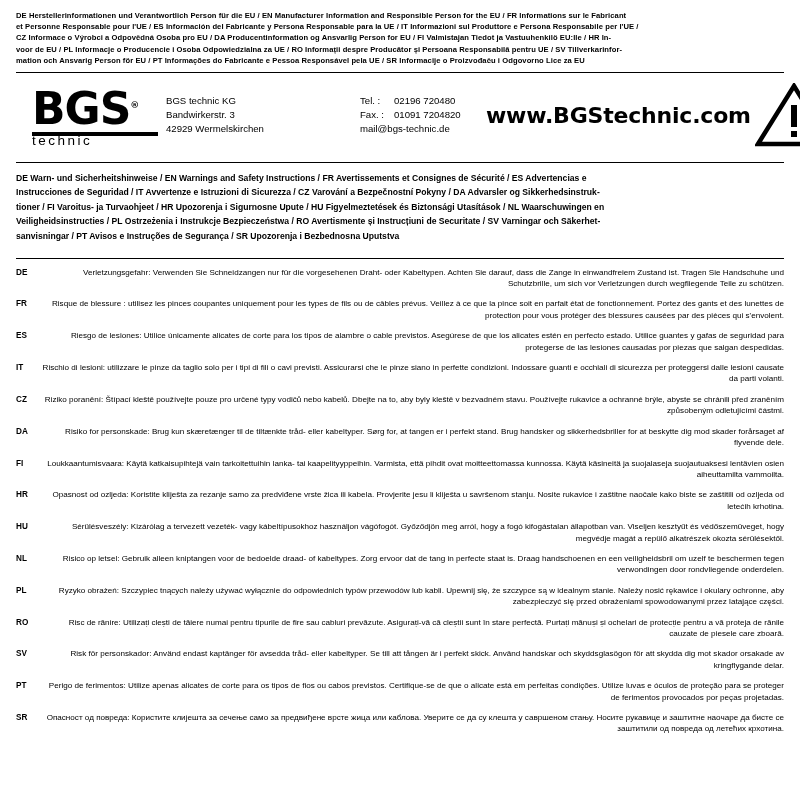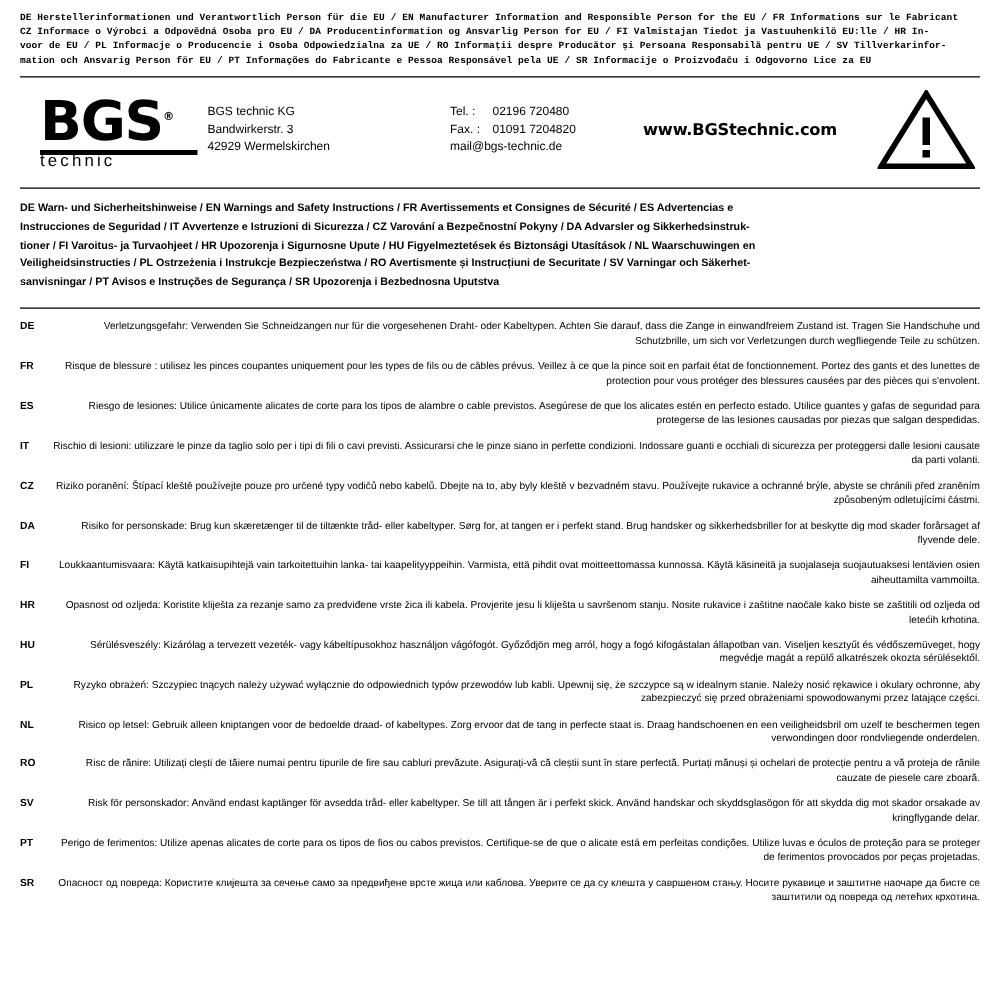--- a/index.html
+++ b/index.html
@@ -23,21 +23,21 @@
   }
 
   
   .mfg-block {
     font-size: 7.6px;
     line-height: 11.2px;
     font-weight: bold;
     letter-spacing: 0.01em;
     text-align: left;
   }
-  .mfg-line { white-space: normal; font-family: Liberation Mono, monospace; }
+  .mfg-line { white-space: normal; }
 
   .rule {
     border: 0;
     border-top: 1.1px solid #000;
     margin: 6px 0 0 0;
   }
 
   
   .company-strip {
     display: flex;
@@ -94,21 +94,21 @@
     font-size: 9.6px;
     line-height: 14px;
   }
   .contact-row { display: flex; margin-left: 44px; }
   .contact-label { width: 34px; flex: 0 0 34px; }
   .web {
     flex: 1 1 auto;
     text-align: center;
     font-family: "DejaVu Sans", sans-serif;
     font-weight: bold;
-    font-size: 13px;
+    font-size: 22px;
     letter-spacing: -0.2px;
   }
   .warn-tri {
     flex: 0 0 86px;
     display: flex;
     justify-content: center;
     align-items: center;
   }
   .warn-tri svg { display: block; }
 
@@ -144,20 +144,21 @@
     text-align: right;
   }
 </style>
 </head>
 <body>
 
 <div class="page">
 
   <div class="mfg-block">
     <div class="mfg-line">DE Herstellerinformationen und Verantwortlich Person für die EU  /  EN Manufacturer Information and Responsible Person for the EU  /  FR Informations sur le Fabricant</div>
+    <div class="mfg-line">et Personne Responsable pour l'UE  /  ES Información del Fabricante y Persona Responsable para la UE  /  IT Informazioni sul Produttore e Persona Responsabile per l'UE  /</div>
     <div class="mfg-line">CZ Informace o Výrobci a Odpovědná Osoba pro EU  /  DA Producentinformation og Ansvarlig Person for EU  /  FI Valmistajan Tiedot ja Vastuuhenkilö EU:lle  /  HR In-</div>
     <div class="mfg-line">voor de EU  /  PL Informacje o Producencie i Osoba Odpowiedzialna za UE  /  RO Informații despre Producător și Persoana Responsabilă pentru UE  /  SV Tillverkarinfor-</div>
     <div class="mfg-line">mation och Ansvarig Person för EU  /  PT Informações do Fabricante e Pessoa Responsável pela UE  /  SR Informacije o Proizvođaču i Odgovorno Lice za EU</div>
   </div>
 
   <hr class="rule">
 
   <div class="company-strip">
 
     <div class="logo-wrap">
@@ -244,28 +245,28 @@
       </tr>
       <tr>
         <td class="code">HR</td>
         <td class="text">Opasnost od ozljeda: Koristite kliješta za rezanje samo za predviđene vrste žica ili kabela. Provjerite jesu li kliješta u savršenom stanju. Nosite rukavice i zaštitne naočale kako biste se zaštitili od ozljeda od letećih krhotina.</td>
       </tr>
       <tr>
         <td class="code">HU</td>
         <td class="text">Sérülésveszély: Kizárólag a tervezett vezeték- vagy kábeltípusokhoz használjon vágófogót. Győződjön meg arról, hogy a fogó kifogástalan állapotban van. Viseljen kesztyűt és védőszemüveget, hogy megvédje magát a repülő alkatrészek okozta sérülésektől.</td>
       </tr>
       <tr>
+        <td class="code">NL</td>
+        <td class="text">Risico op letsel: Gebruik alleen kniptangen voor de bedoelde draad- of kabeltypes. Zorg ervoor dat de tang in perfecte staat is. Draag handschoenen en een veiligheidsbril om uzelf te beschermen tegen verwondingen door rondvliegende onderdelen.</td>
+      </tr>
+      <tr>
         <td class="code">PL</td>
         <td class="text">Ryzyko obrażeń: Szczypiec tnących należy używać wyłącznie do odpowiednich typów przewodów lub kabli. Upewnij się, że szczypce są w idealnym stanie. Należy nosić rękawice i okulary ochronne, aby zabezpieczyć się przed obrażeniami spowodowanymi przez latające części.</td>
       </tr>
       <tr>
-        <td class="code">NL</td>
-        <td class="text">Risico op letsel: Gebruik alleen kniptangen voor de bedoelde draad- of kabeltypes. Zorg ervoor dat de tang in perfecte staat is. Draag handschoenen en een veiligheidsbril om uzelf te beschermen tegen verwondingen door rondvliegende onderdelen.</td>
-      </tr>
-      <tr>
         <td class="code">RO</td>
         <td class="text">Risc de rănire: Utilizați clești de tăiere numai pentru tipurile de fire sau cabluri prevăzute. Asigurați-vă că cleștii sunt în stare perfectă. Purtați mănuși și ochelari de protecție pentru a vă proteja de rănile cauzate de piesele care zboară.</td>
       </tr>
       <tr>
         <td class="code">SV</td>
         <td class="text">Risk för personskador: Använd endast kaptänger för avsedda tråd- eller kabeltyper. Se till att tången är i perfekt skick. Använd handskar och skyddsglasögon för att skydda dig mot skador orsakade av kringflygande delar.</td>
       </tr>
       <tr>
         <td class="code">PT</td>
         <td class="text">Perigo de ferimentos: Utilize apenas alicates de corte para os tipos de fios ou cabos previstos. Certifique-se de que o alicate está em perfeitas condições. Utilize luvas e óculos de proteção para se proteger de ferimentos provocados por peças projetadas.</td>

